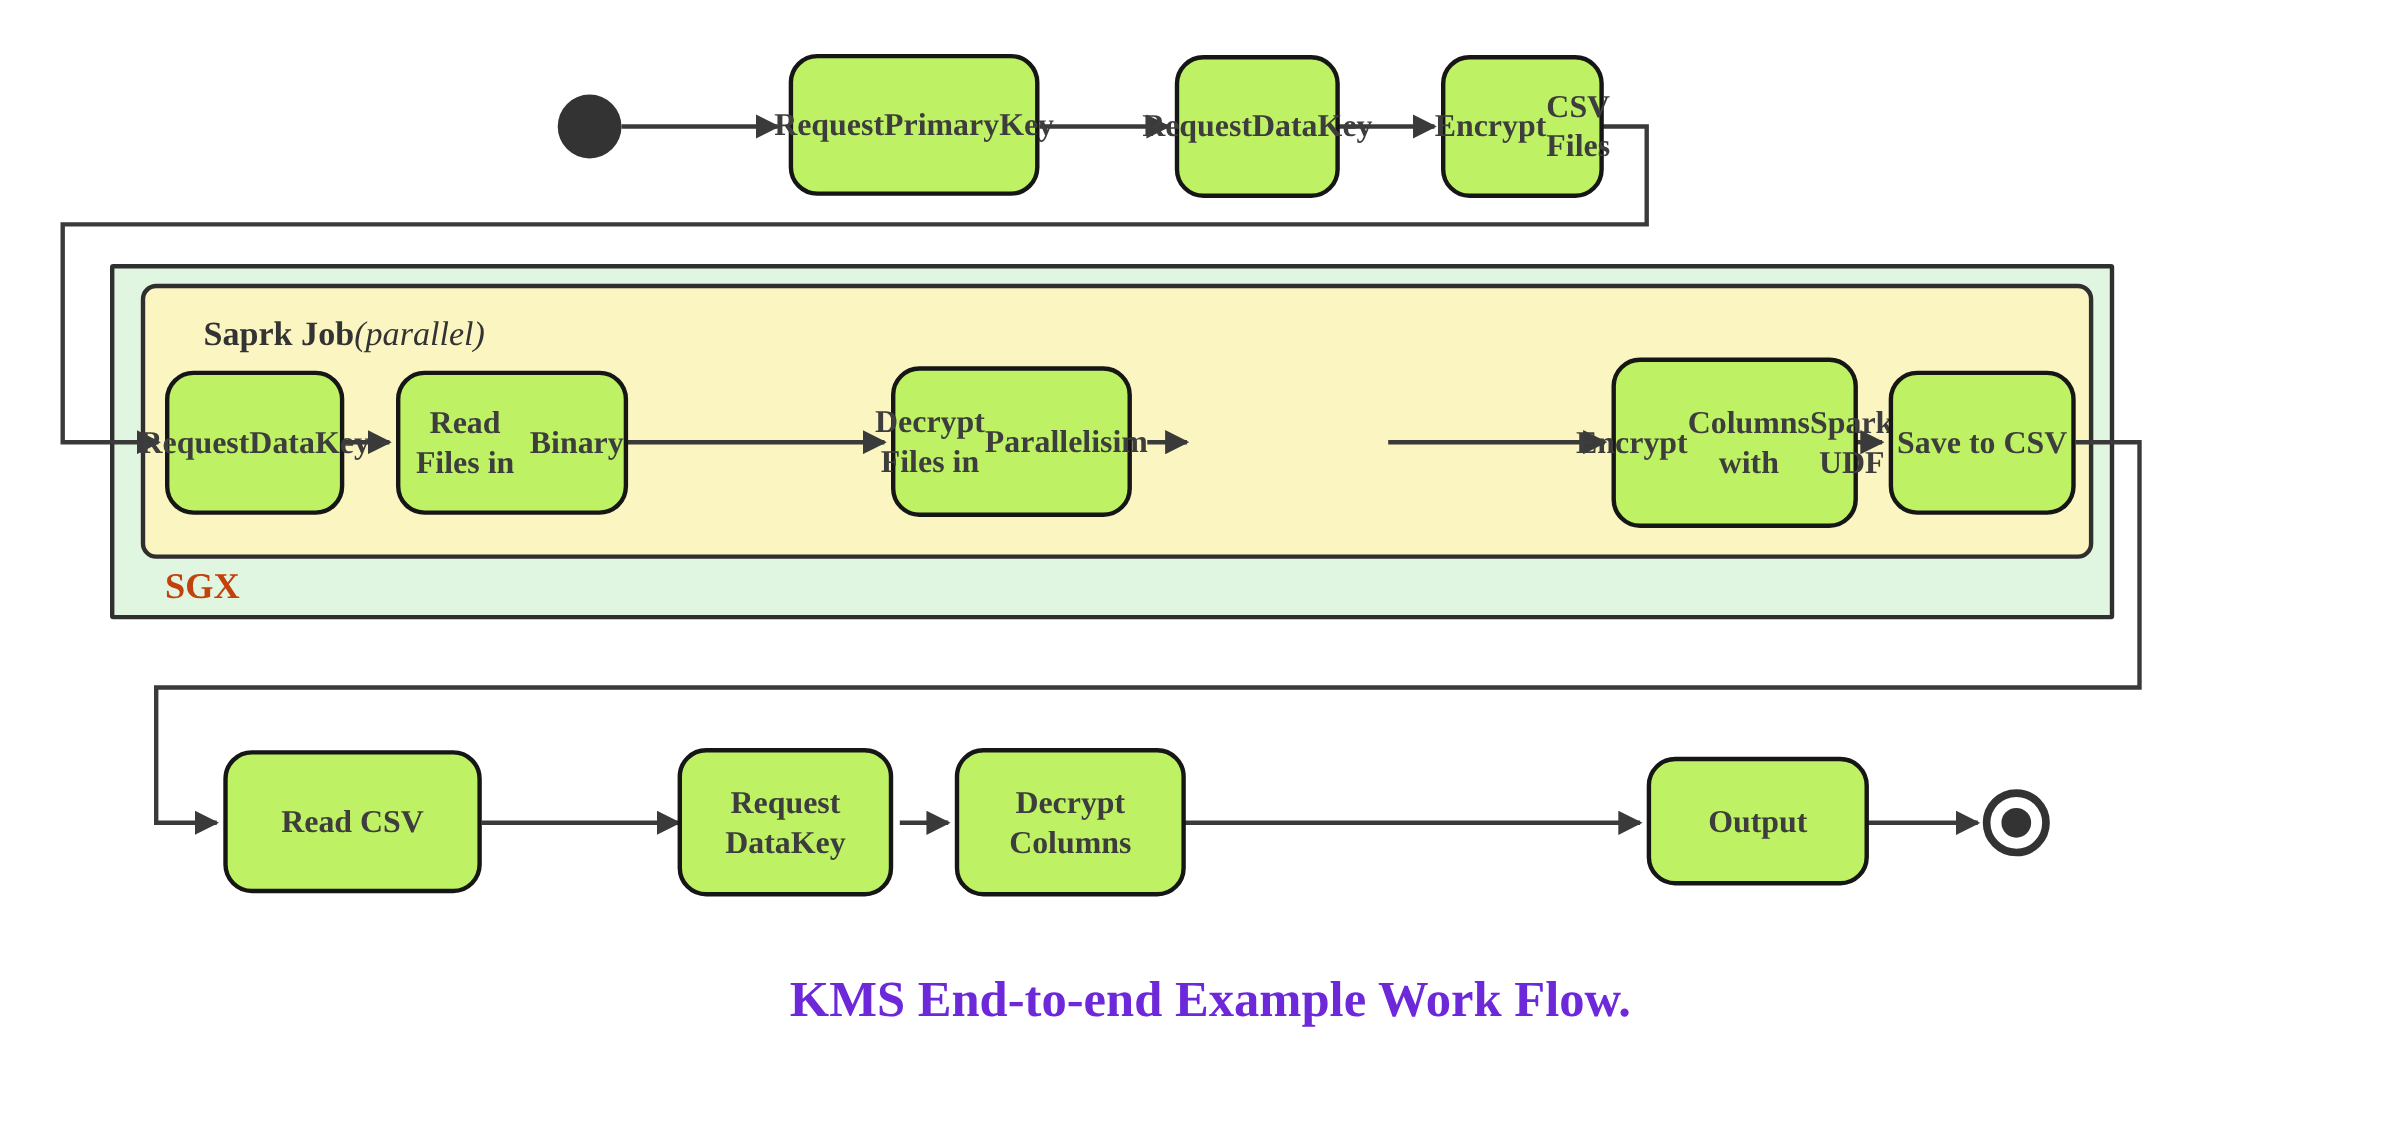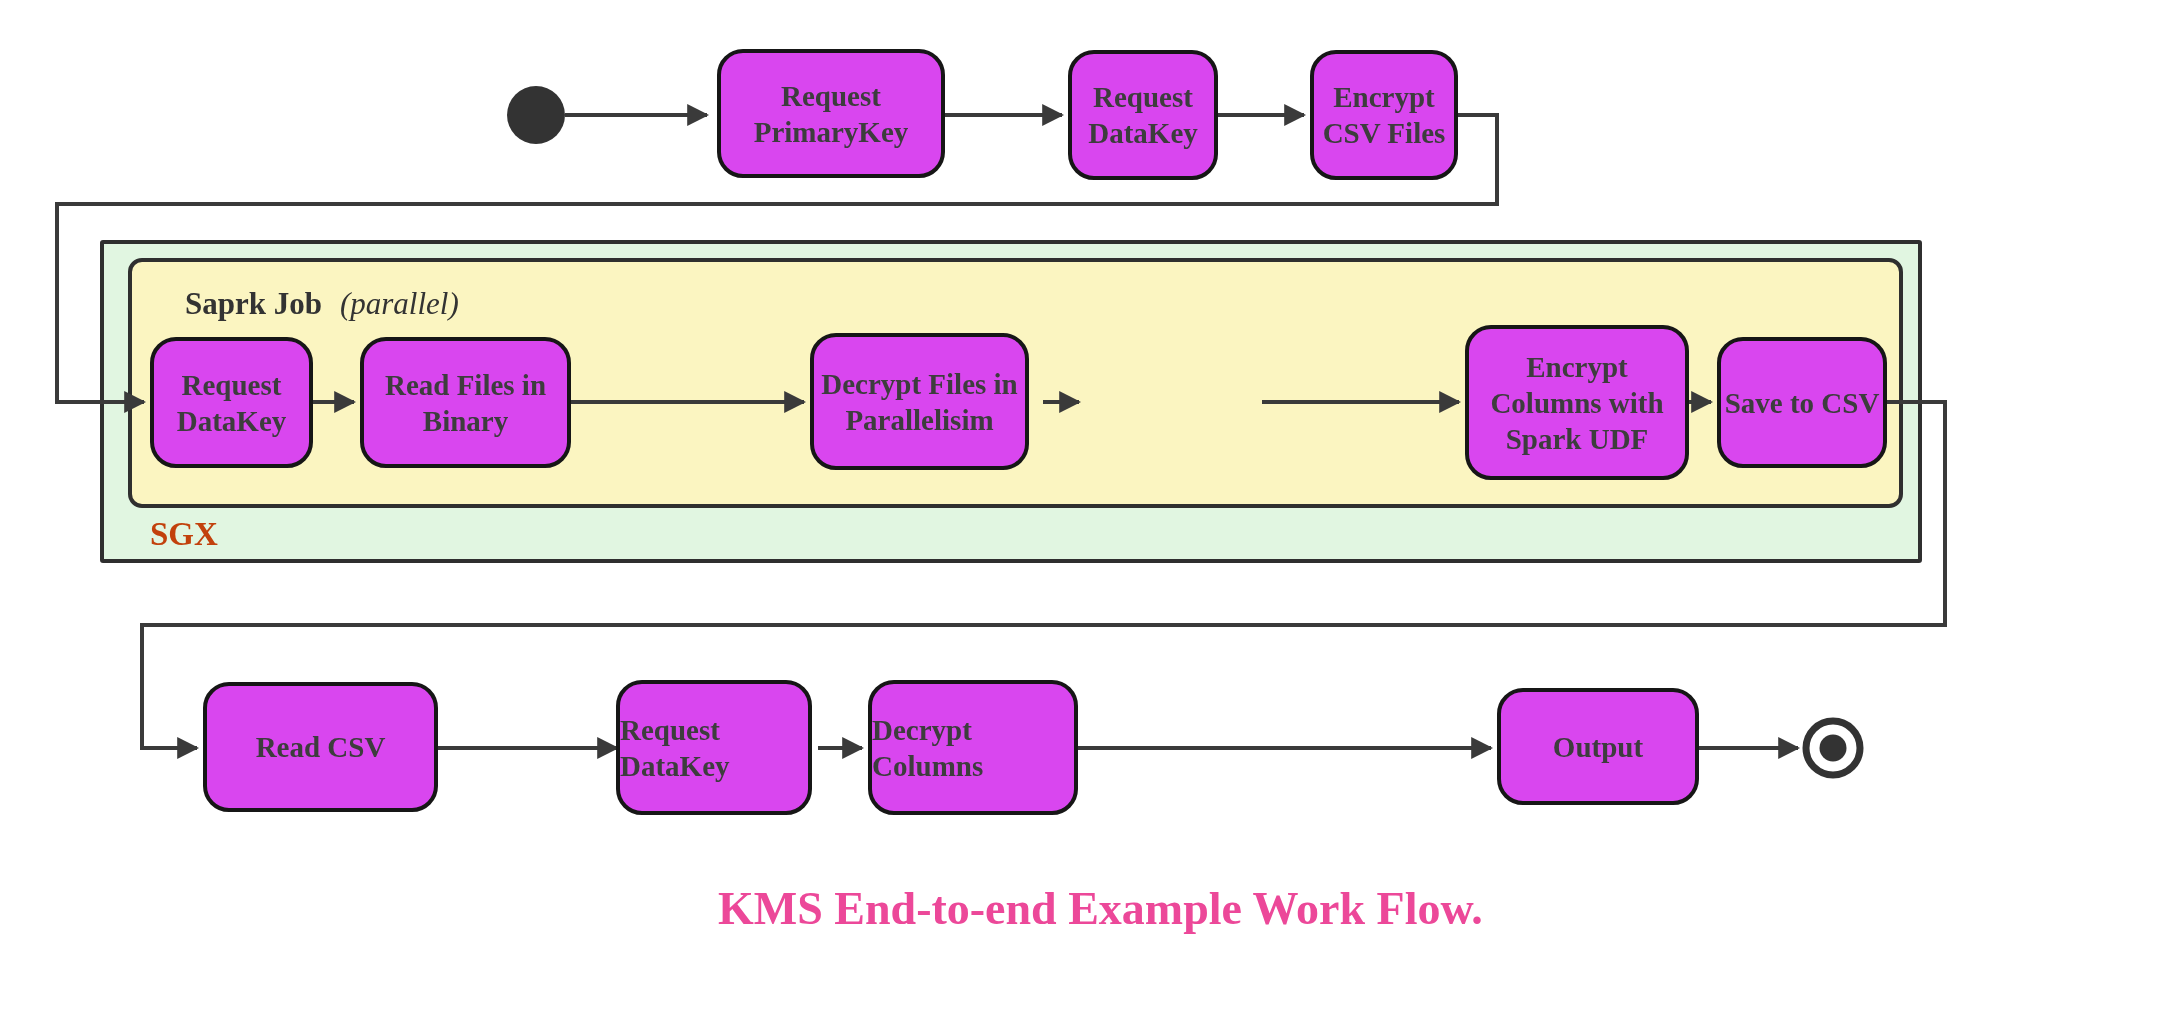--- a/index.html
+++ b/index.html
@@ -32,55 +32,56 @@
     border-radius: 14px;
   }
   .edges {
     position: absolute;
     left: 0; top: 0;
     pointer-events: none;
   }
   .node {
     position: absolute;
     box-sizing: border-box;
-    background: #d946ef;
+    background: #bef264;
     border: 4px solid #161616;
     border-radius: 26px;
     display: flex;
-    flex-direction: column;
+    flex-direction: row;
     align-items: center;
     justify-content: center;
+    text-align: center;
     font-weight: bold;
     font-size: 29px;
     line-height: 36px;
     color: #3d3d3d;
   }
   .node .ln { display: block; }
   .spark-label {
     position: absolute;
     left: 147px; top: 286px;
     font-size: 31px;
     color: #333333;
     white-space: nowrap;
   }
   .spark-label .sl-bold { font-weight: bold; margin-left: 38px; }
-  .spark-label .sl-italic { font-style: italic; font-weight: normal; margin-left: 18px; }
+  .spark-label .sl-italic { font-style: italic; font-weight: normal; margin-left: 0; }
   .sgx-label {
     position: absolute;
     left: 150px; top: 516px;
     font-size: 33px;
     font-weight: bold;
     color: #c2410c;
   }
   .caption {
     position: absolute;
     left: 718px; top: 882px;
     font-size: 46px;
     font-weight: bold;
-    color: #ec4899;
+    color: #6d28d9;
     white-space: nowrap;
   }
 </style>
 </head>
 <body>
 
 <div class="canvas">
 
   <div class="container green"></div>
   <div class="container yellow"></div>

